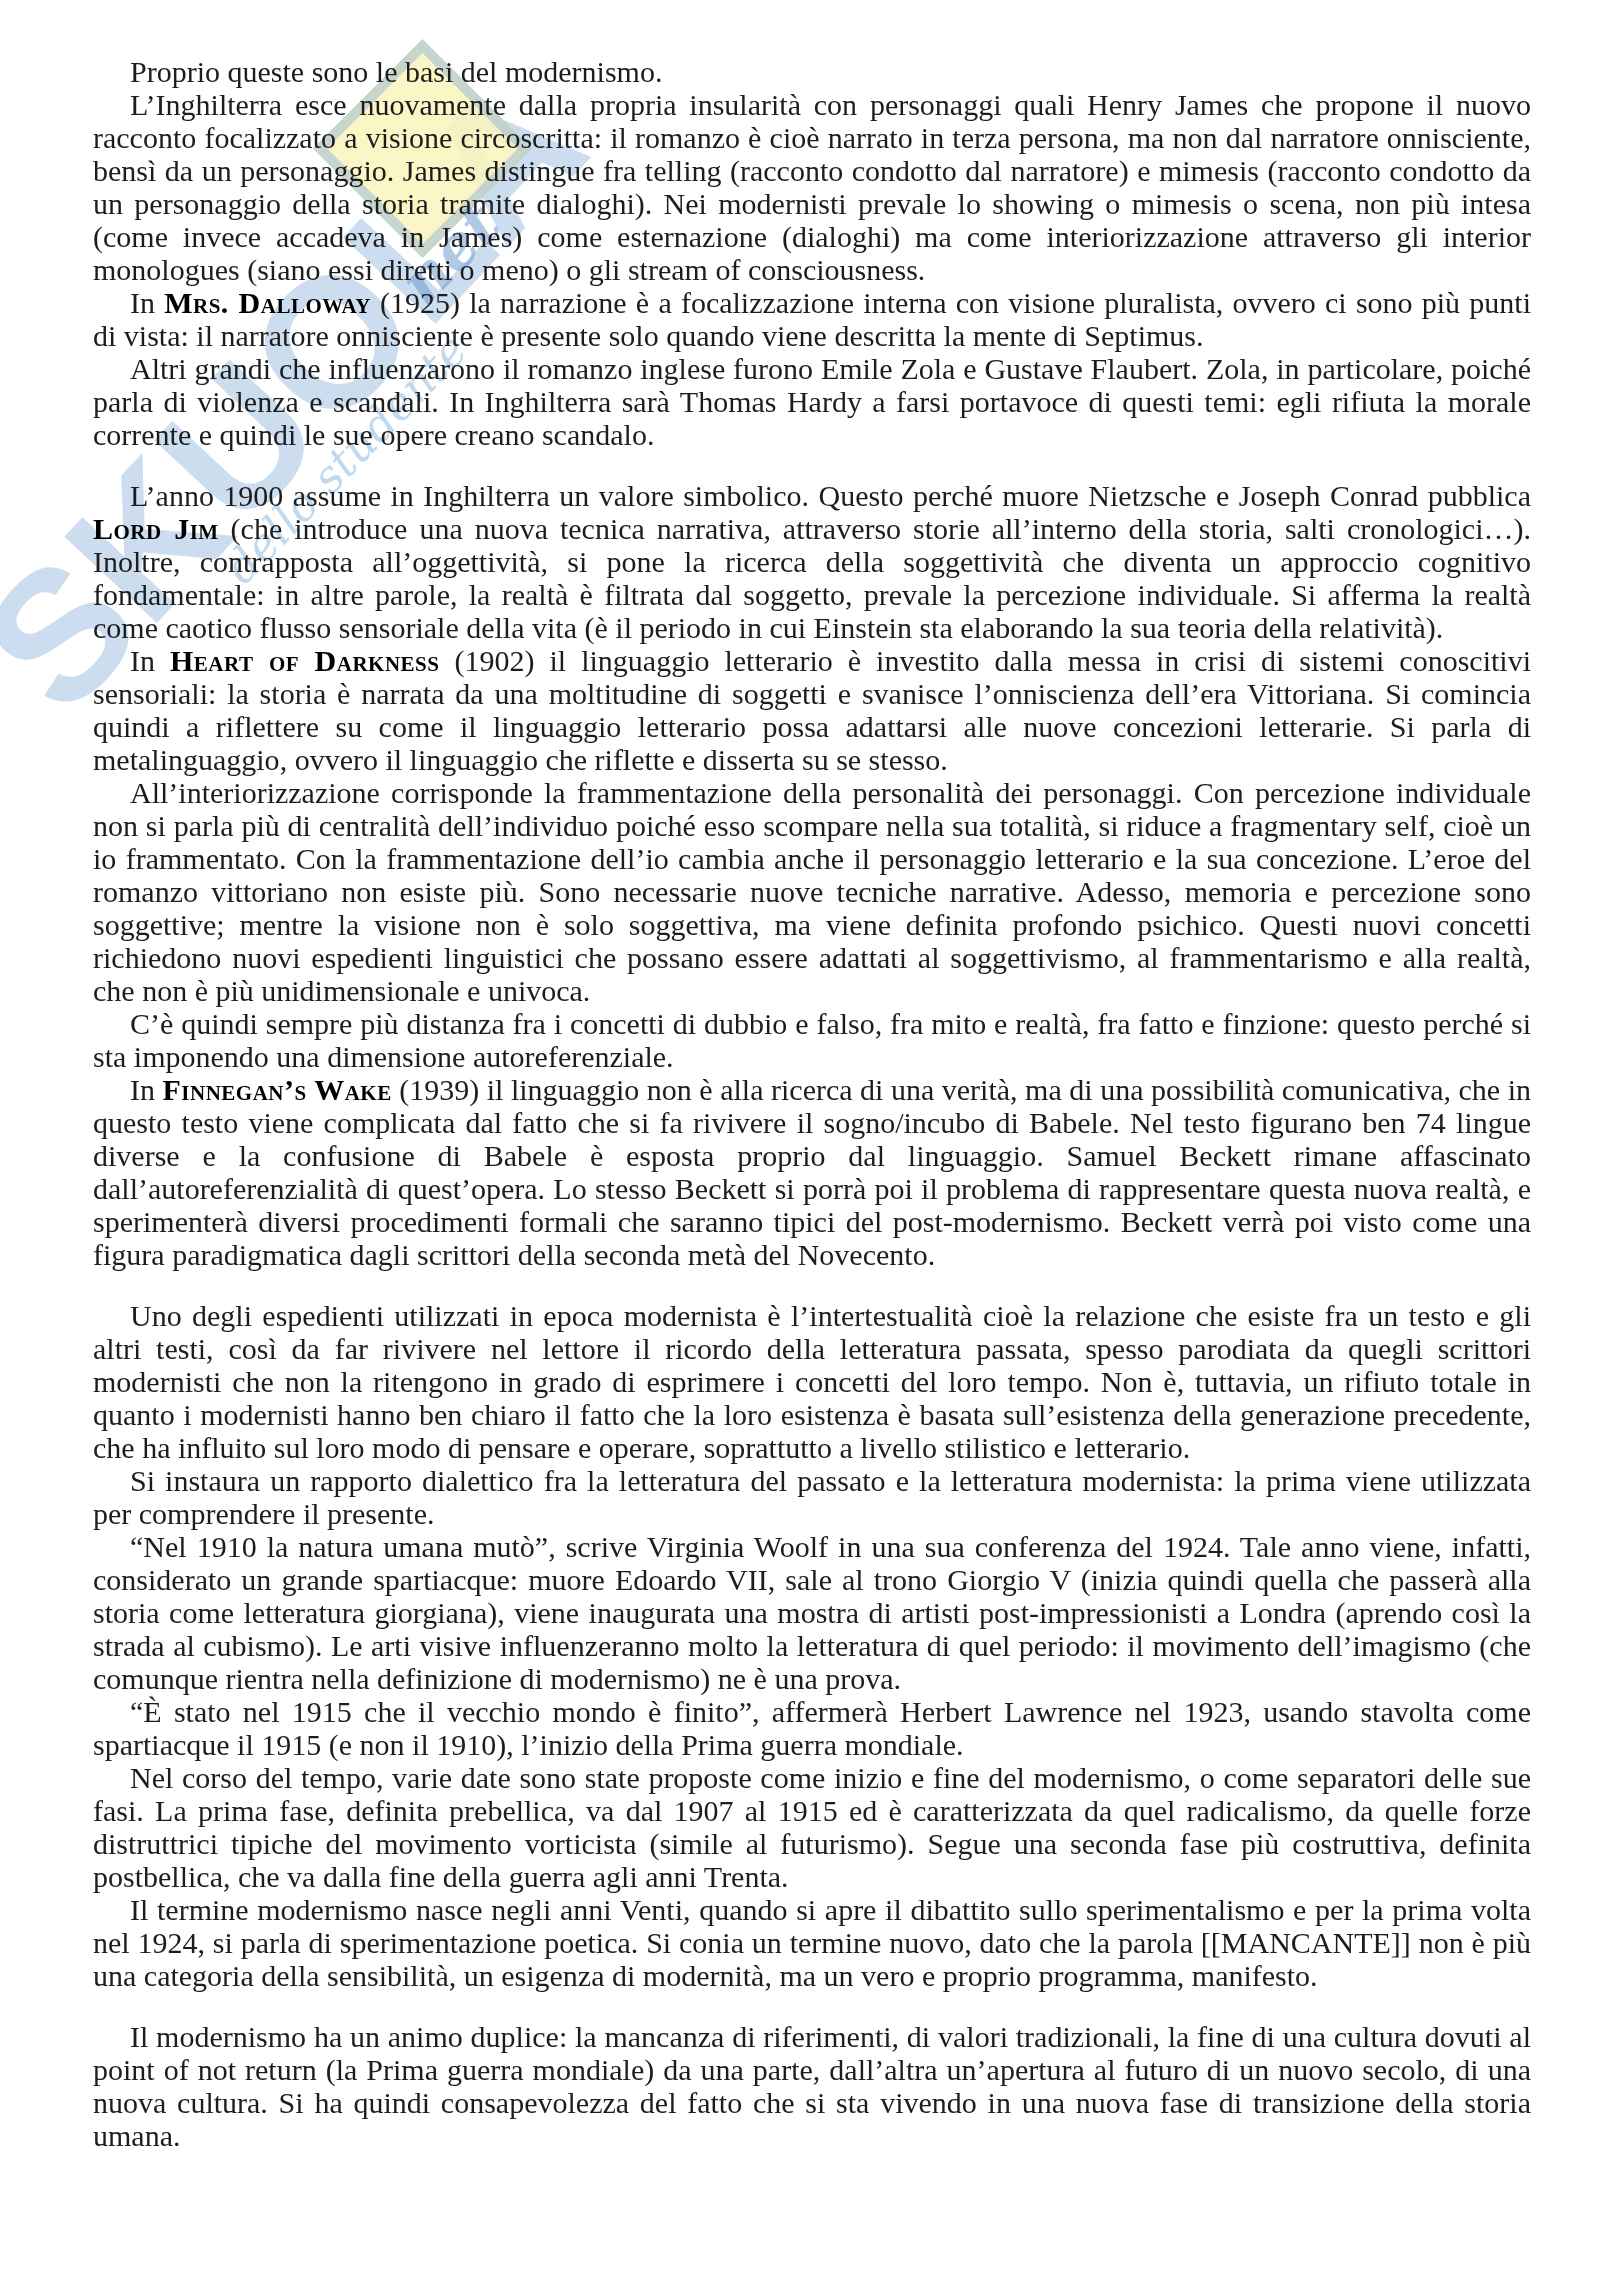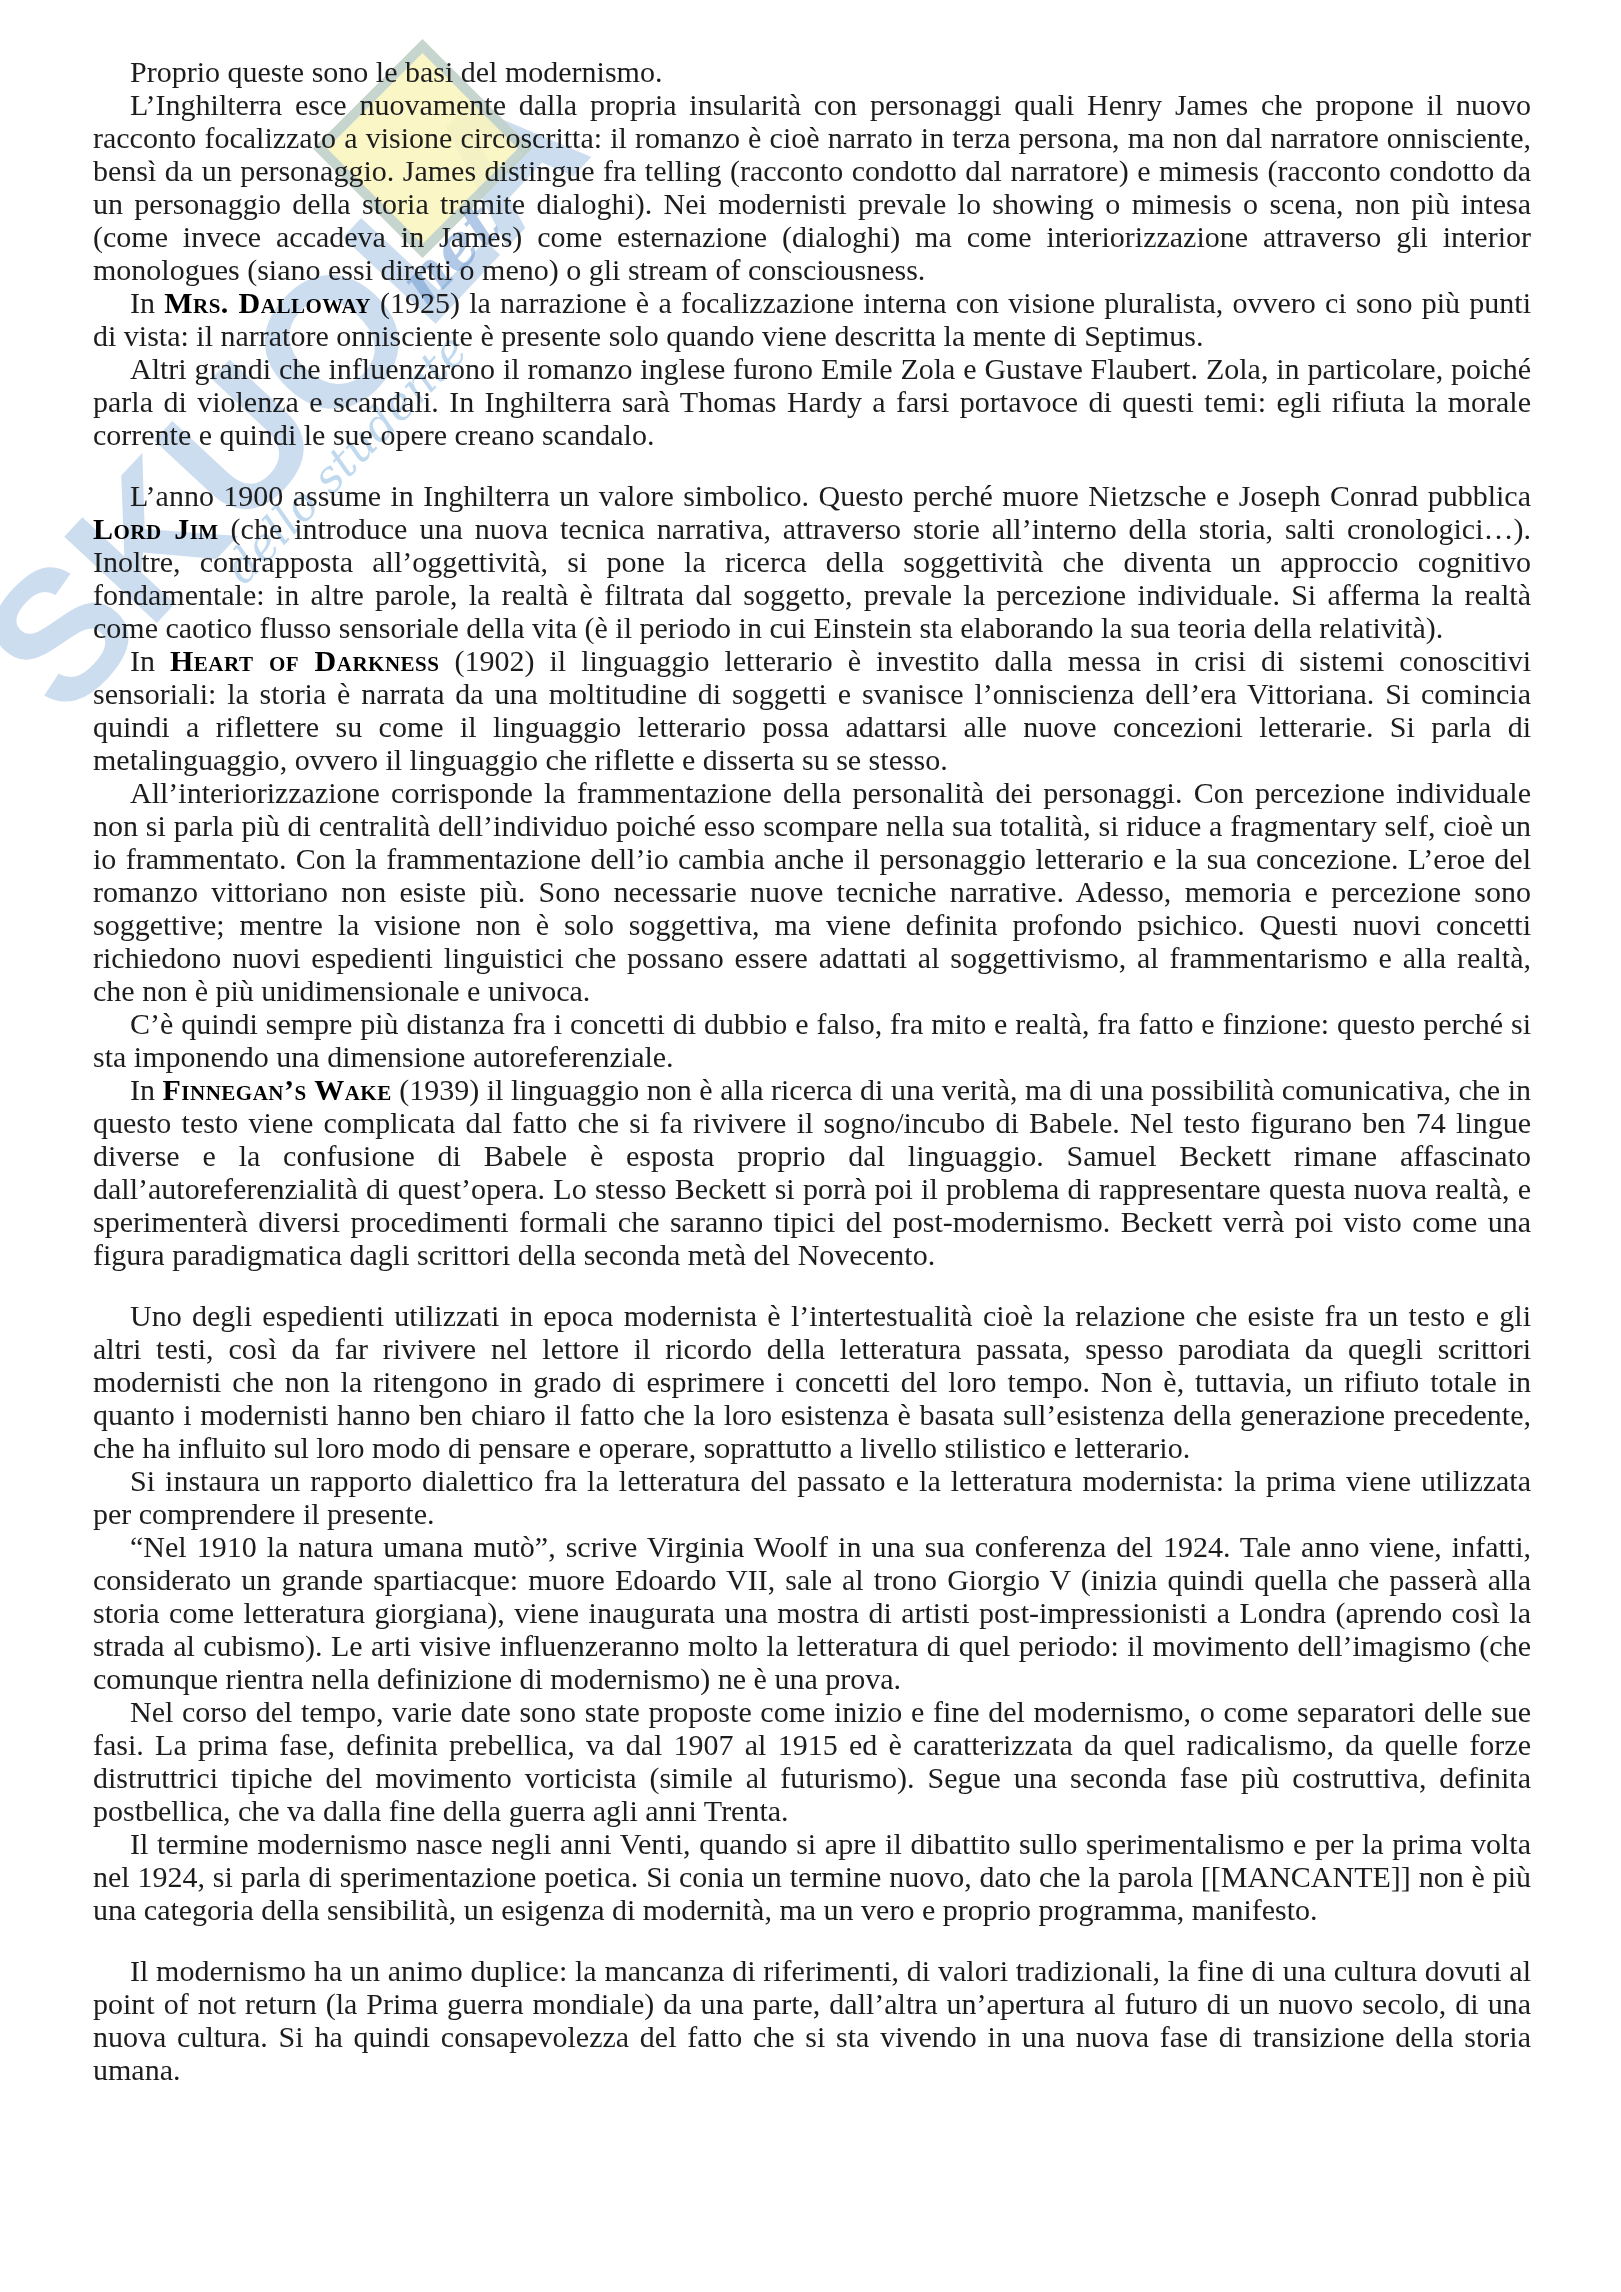--- a/index.html
+++ b/index.html
@@ -75,17 +75,18 @@
     <p class="para"><span class="seg-plain">In </span><span class="seg-title">Mrs. Dalloway</span><span class="seg-plain"> (1925) la narrazione è a focalizzazione interna con visione pluralista, ovvero ci sono più punti di vista: il narratore onnisciente è presente solo quando viene descritta la mente di Septimus.</span></p>
     <p class="para"><span class="seg-plain">Altri grandi che influenzarono il romanzo inglese furono Emile Zola e Gustave Flaubert. Zola, in particolare, poiché parla di violenza e scandali. In Inghilterra sarà Thomas Hardy a farsi portavoce di questi temi: egli rifiuta la morale corrente e quindi le sue opere creano scandalo.</span></p>
     <p class="para gap"><span class="seg-plain">L’anno 1900 assume in Inghilterra un valore simbolico. Questo perché muore Nietzsche e Joseph Conrad pubblica </span><span class="seg-title">Lord Jim</span><span class="seg-plain"> (che introduce una nuova tecnica narrativa, attraverso storie all’interno della storia, salti cronologici…). Inoltre, contrapposta all’oggettività, si pone la ricerca della soggettività che diventa un approccio cognitivo fondamentale: in altre parole, la realtà è filtrata dal soggetto, prevale la percezione individuale. Si afferma la realtà come caotico flusso sensoriale della vita (è il periodo in cui Einstein sta elaborando la sua teoria della relatività).</span></p>
     <p class="para"><span class="seg-plain">In </span><span class="seg-title">Heart of Darkness</span><span class="seg-plain"> (1902) il linguaggio letterario è investito dalla messa in crisi di sistemi conoscitivi sensoriali: la storia è narrata da una moltitudine di soggetti e svanisce l’onniscienza dell’era Vittoriana. Si comincia quindi a riflettere su come il linguaggio letterario possa adattarsi alle nuove concezioni letterarie. Si parla di </span><span class="seg-bold">metalinguaggio</span><span class="seg-plain">, ovvero il linguaggio che riflette e disserta su se stesso.</span></p>
     <p class="para"><span class="seg-plain">All’interiorizzazione corrisponde la frammentazione della personalità dei personaggi. Con percezione individuale non si parla più di centralità dell’individuo poiché esso scompare nella sua totalità, si riduce a fragmentary self, cioè un io frammentato. Con la frammentazione dell’io cambia anche il personaggio letterario e la sua concezione. L’eroe del romanzo vittoriano non esiste più. Sono necessarie nuove tecniche narrative. Adesso, memoria e percezione sono soggettive; mentre la visione non è solo soggettiva, ma viene definita profondo psichico. Questi nuovi concetti richiedono nuovi espedienti linguistici che possano essere adattati al soggettivismo, al frammentarismo e alla realtà, che non è più unidimensionale e univoca.</span></p>
     <p class="para"><span class="seg-plain">C’è quindi sempre più distanza fra i concetti di dubbio e falso, fra mito e realtà, fra fatto e finzione: questo perché si sta imponendo una dimensione autoreferenziale.</span></p>
     <p class="para"><span class="seg-plain">In </span><span class="seg-title">Finnegan’s Wake</span><span class="seg-plain"> (1939) il linguaggio non è alla ricerca di una verità, ma di una possibilità comunicativa, che in questo testo viene complicata dal fatto che si fa rivivere il sogno/incubo di Babele. Nel testo figurano ben 74 lingue diverse e la confusione di Babele è esposta proprio dal linguaggio. Samuel Beckett rimane affascinato dall’autoreferenzialità di quest’opera. Lo stesso Beckett si porrà poi il problema di rappresentare questa nuova realtà, e sperimenterà diversi procedimenti formali che saranno tipici del post-modernismo. Beckett verrà poi visto come una figura paradigmatica dagli scrittori della seconda metà del Novecento.</span></p>
     <p class="para gap"><span class="seg-plain">Uno degli espedienti utilizzati in epoca modernista è l’intertestualità cioè la relazione che esiste fra un testo e gli altri testi, così da far rivivere nel lettore il ricordo della letteratura passata, spesso parodiata da quegli scrittori modernisti che non la ritengono in grado di esprimere i concetti del loro tempo. Non è, tuttavia, un rifiuto totale in quanto i modernisti hanno ben chiaro il fatto che la loro esistenza è basata sull’esistenza della generazione precedente, che ha influito sul loro modo di pensare e operare, soprattutto a livello stilistico e letterario.</span></p>
     <p class="para"><span class="seg-plain">Si instaura un </span><span class="seg-bold">rapporto dialettico</span><span class="seg-plain"> fra la letteratura del passato e la letteratura modernista: la prima viene utilizzata per comprendere il presente.</span></p>
     <p class="para"><span class="seg-plain">“Nel 1910 la natura umana mutò”, scrive Virginia Woolf in una sua conferenza del 1924. Tale anno viene, infatti, considerato un grande spartiacque: muore Edoardo VII, sale al trono Giorgio V (inizia quindi quella che passerà alla storia come letteratura giorgiana), viene inaugurata una mostra di artisti post-impressionisti a Londra (aprendo così la strada al cubismo). Le arti visive influenzeranno molto la letteratura di quel periodo: il movimento dell’imagismo (che comunque rientra nella definizione di modernismo) ne è una prova.</span></p>
+    <p class="para"><span class="seg-plain">“È stato nel 1915 che il vecchio mondo è finito”, affermerà Herbert Lawrence nel 1923, usando stavolta come spartiacque il 1915 (e non il 1910), l’inizio della Prima guerra mondiale.</span></p>
     <p class="para"><span class="seg-plain">Nel corso del tempo, varie date sono state proposte come inizio e fine del modernismo, o come separatori delle sue fasi. La prima fase, definita prebellica, va dal 1907 al 1915 ed è caratterizzata da quel radicalismo, da quelle forze distruttrici tipiche del movimento vorticista (simile al futurismo). Segue una seconda fase più costruttiva, definita postbellica, che va dalla fine della guerra agli anni Trenta.</span></p>
     <p class="para"><span class="seg-plain">Il termine modernismo nasce negli anni Venti, quando si apre il dibattito sullo sperimentalismo e per la prima volta nel 1924, si parla di sperimentazione poetica. Si conia un termine nuovo, dato che la parola [[MANCANTE]] non è più una categoria della sensibilità, un esigenza di modernità, ma un vero e proprio programma, manifesto.</span></p>
     <p class="para gap"><span class="seg-plain">Il modernismo ha un animo duplice: la mancanza di riferimenti, di valori tradizionali, la fine di una cultura dovuti al point of not return (la Prima guerra mondiale) da una parte, dall’altra un’apertura al futuro di un nuovo secolo, di una nuova cultura. Si ha quindi consapevolezza del fatto che si sta vivendo in una nuova fase di transizione della storia umana.</span></p>
   </div>
 
 
 </body></html>

